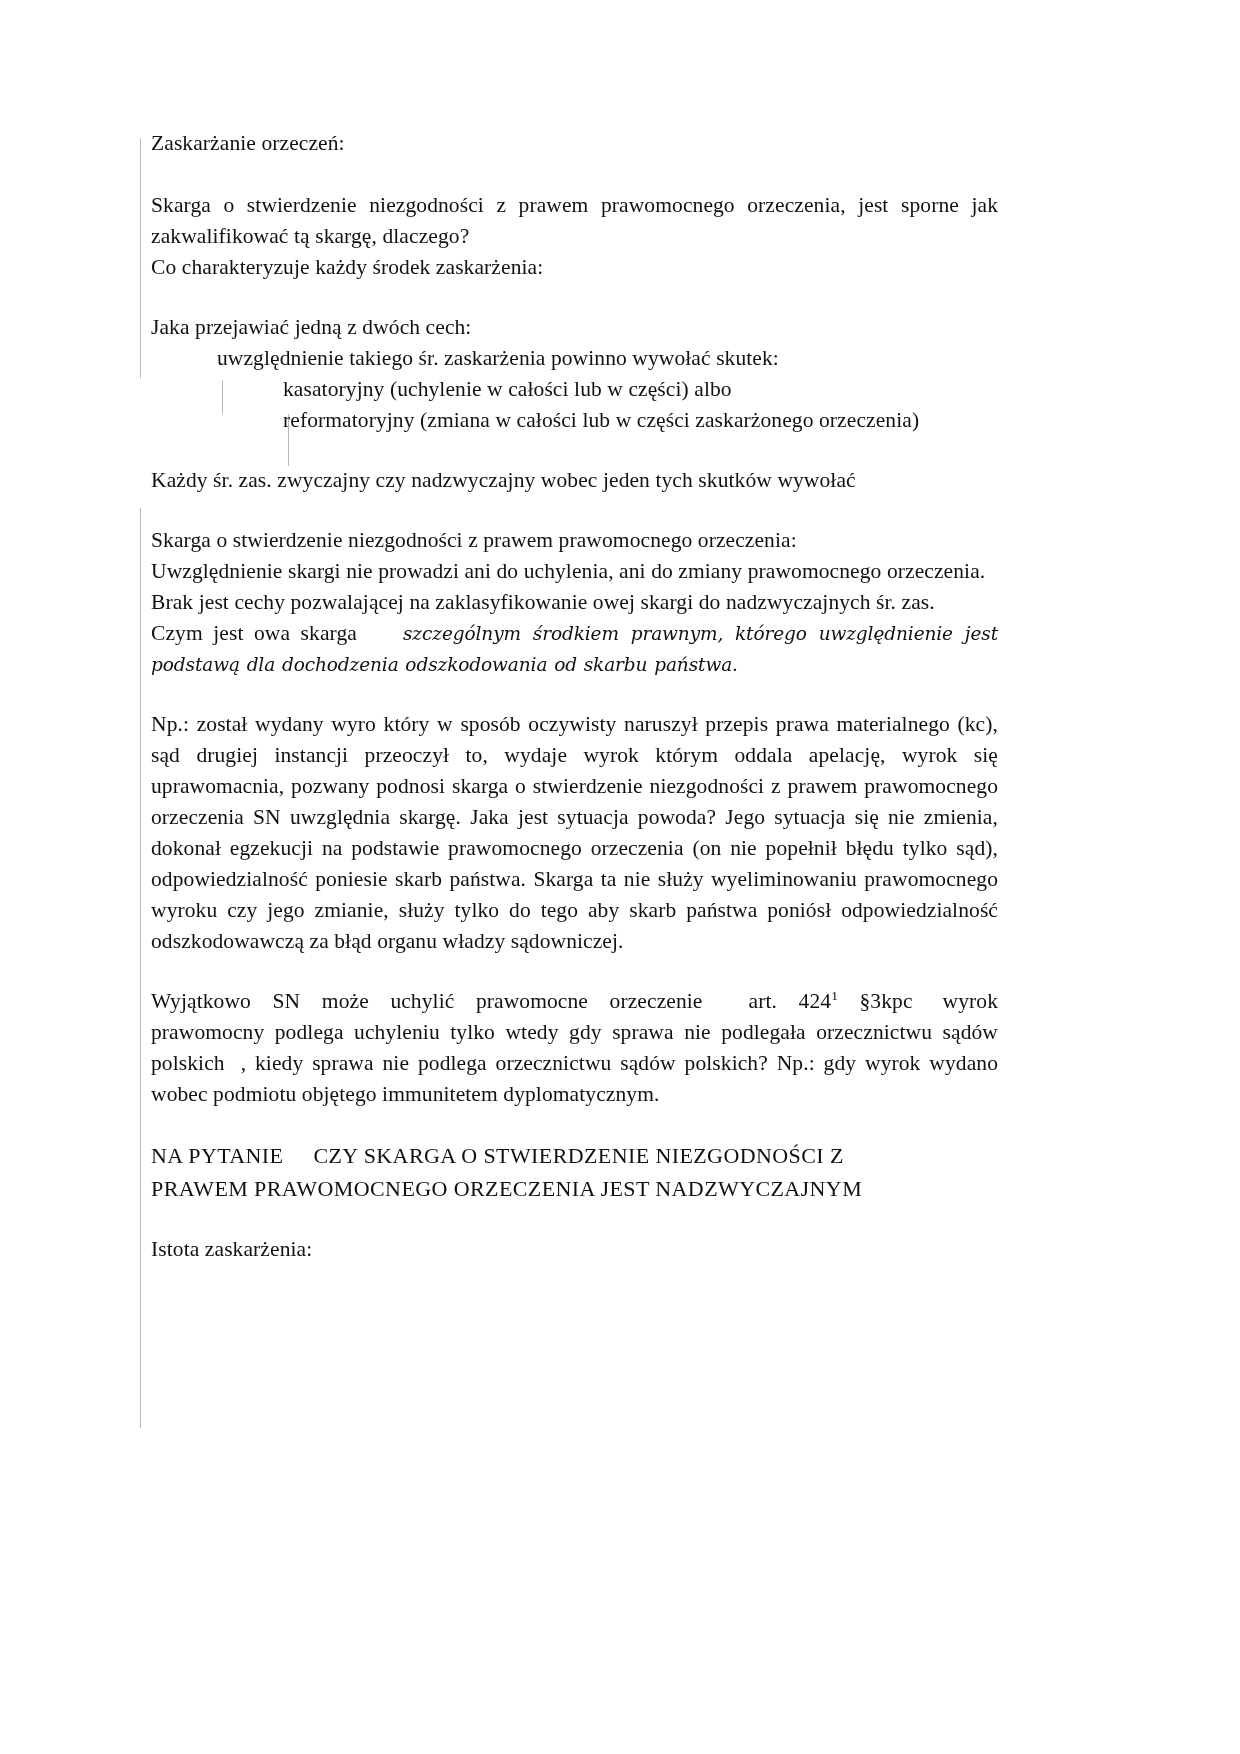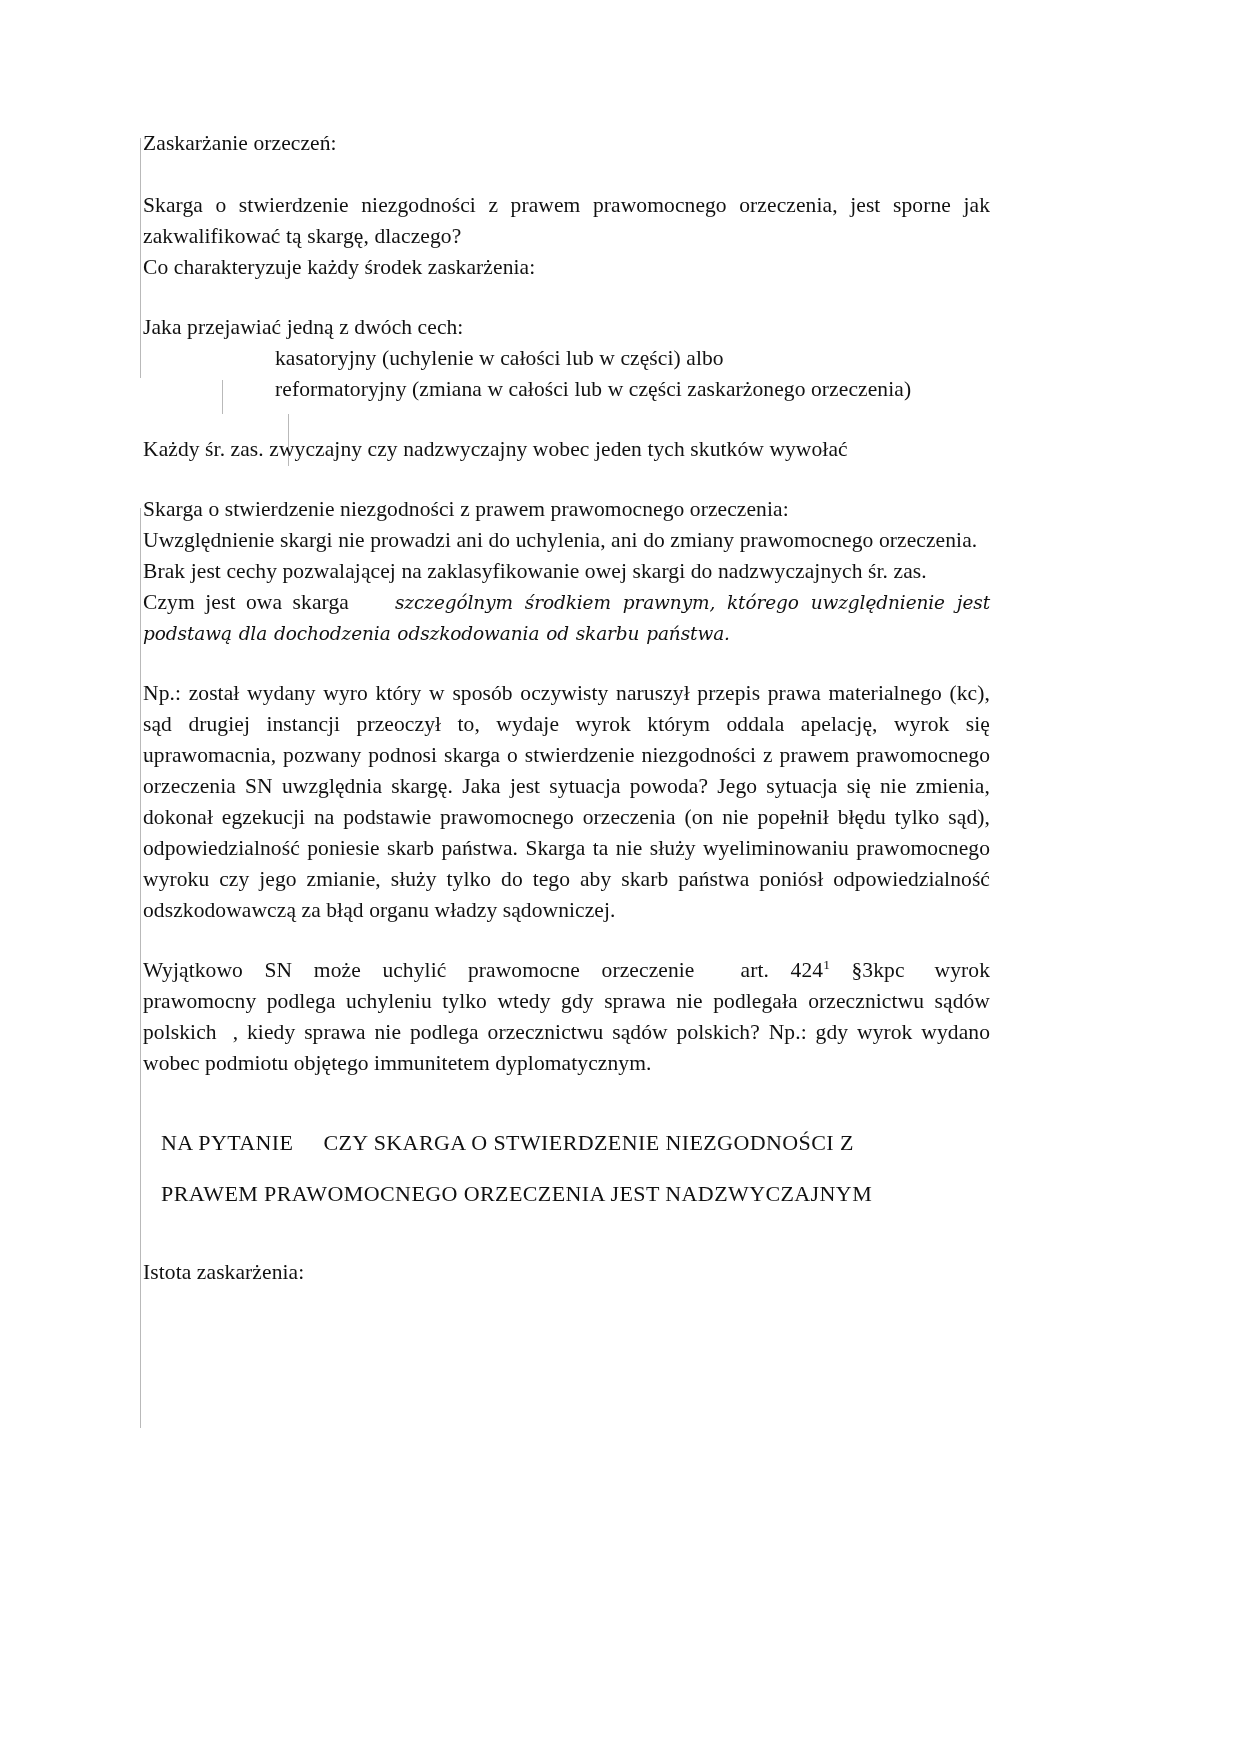--- a/index.html
+++ b/index.html
@@ -19,21 +19,21 @@
 
   .page {
     position: absolute;
     inset: 0;
     background: #ffffff;
   }
 
   
   .content {
     position: absolute;
-    left: 143px;
+    left: 151px;
     top: 128px;
     width: 847px;
   }
 
   
   .p {
     font-size: 21.5px;
     line-height: 31px;
     margin: 0;
     text-align: justify;
@@ -57,21 +57,21 @@
     letter-spacing: -0.1px;
     word-spacing: 1px;
   }
 
   
   .caps {
     font-size: 22px;
     line-height: 33px;
     letter-spacing: 0.4px;
     text-align: left;
-    margin: 18px;
+    margin: 0;
   }
 
   sup.ord {
     font-size: 0.62em;
     vertical-align: super;
     line-height: 0;
   }
 
   .wsp { display: inline-block; width: 30px; }
   .wsp-sm { display: inline-block; width: 16px; }
@@ -100,20 +100,21 @@
 
     <div class="gap-lg"></div>
 
     <p class="p">Skarga o stwierdzenie niezgodności z prawem prawomocnego orzeczenia, jest sporne jak zakwalifikować tą skargę, dlaczego?</p>
     <p class="p left">Co charakteryzuje każdy środek zaskarżenia:</p>
 
     <div class="gap-md"></div>
 
     <p class="p left">Jaka przejawiać jedną z dwóch cech:</p>
 
+    <p class="p left lvl1">uwzględnienie takiego śr. zaskarżenia powinno wywołać skutek:</p>
 
     <p class="p left lvl2">kasatoryjny (uchylenie w całości lub w części) albo</p>
 
     <p class="p lvl2">reformatoryjny (zmiana w całości lub w części zaskarżonego orzeczenia)</p>
 
     <div class="gap-md"></div>
 
     <p class="p left">Każdy śr. zas. zwyczajny czy nadzwyczajny wobec jeden  tych skutków wywołać</p>
 
     <div class="gap-md"></div>

